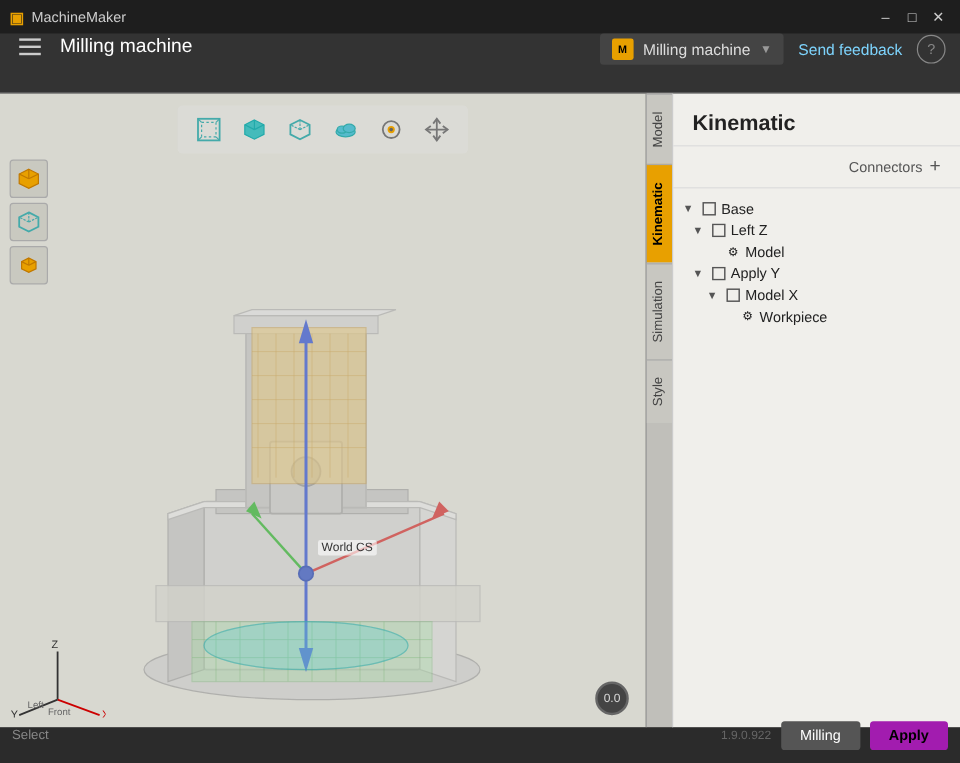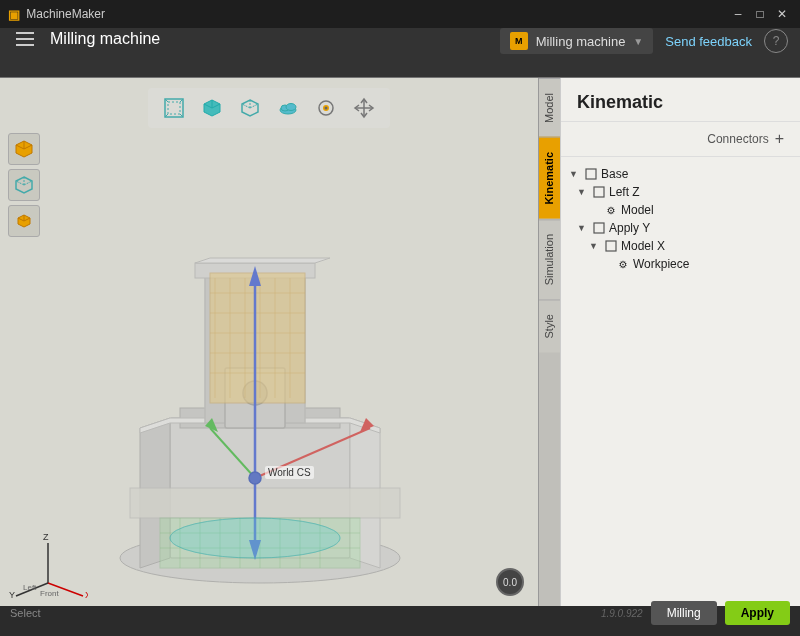--- a/index.html
+++ b/index.html
@@ -205,22 +205,22 @@
       justify-content: space-between;
       padding: 0 10px;
     }
     .status-right { display: flex; align-items: center; gap: 8px; }
     .action-btn {
       height: 24px; padding: 0 16px;
       border-radius: 3px; border: none; cursor: pointer;
       font-size: 12px; font-weight: 500;
     }
     .cancel-btn { background: #555; color: #fff; }
-    .apply-btn { background: #84cc16; color: #000; font-weight: 600; }
-    .version-label { color: #666; font-size: 10px; font-style: italic; }
+    .apply-btn { background: #a21caf; color: #000; font-weight: 600; }
+    .version-label { color: #666; font-size: 10px; }
 
     
     .machine-svg { opacity: 0.85; }
 
     
     .world-cs-label {
       position: absolute;
       font-size: 10px;
       color: #333;
       background: rgba(255,255,255,0.6);
@@ -428,21 +428,21 @@
         <line x1="205" y1="360" x2="160" y2="310" stroke="#22aa22" stroke-width="2"></line>
         <polygon points="155,308 168,314 162,300" fill="#22aa22"></polygon>
 
         <circle cx="205" cy="360" r="6" fill="#2244bb" stroke="#1133aa" stroke-width="1.5"></circle>
       </g>
 
       <ellipse cx="205" cy="420" rx="85" ry="20" fill="#44cccc" stroke="#22aaaa" stroke-width="1" opacity="0.3"></ellipse>
       <ellipse cx="205" cy="420" rx="85" ry="20" fill="none" stroke="#22aaaa" stroke-width="1" opacity="0.5"></ellipse>
     </svg>
 
-    <div class="world-cs-label" style="left: 265px; top: 388px;">World CS</div>
+    <div class="world-cs-label" style="left: 265px; top: 372px;">World CS</div>
 
     <div class="coord-indicator">
       <svg width="80" height="70" viewBox="0 0 80 70">
 
         <line x1="40" y1="55" x2="40" y2="15" stroke="#333" stroke-width="1.5"></line>
         <text x="35" y="12" font-size="9" fill="#333">Z</text>
 
         <line x1="40" y1="55" x2="75" y2="68" stroke="#c00" stroke-width="1.5"></line>
         <text x="77" y="70" font-size="9" fill="#c00">X</text>
 

